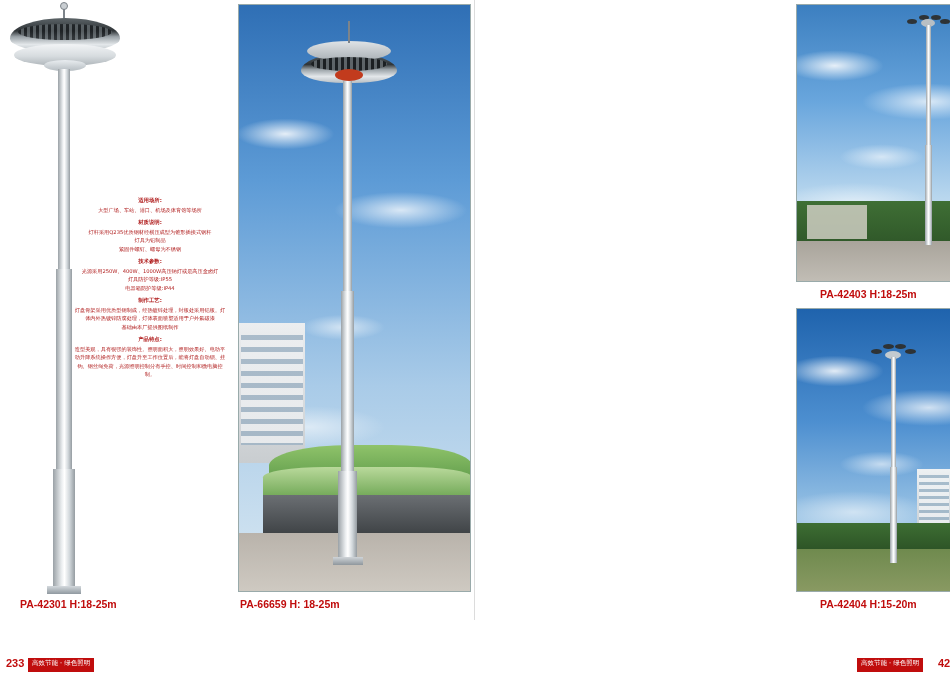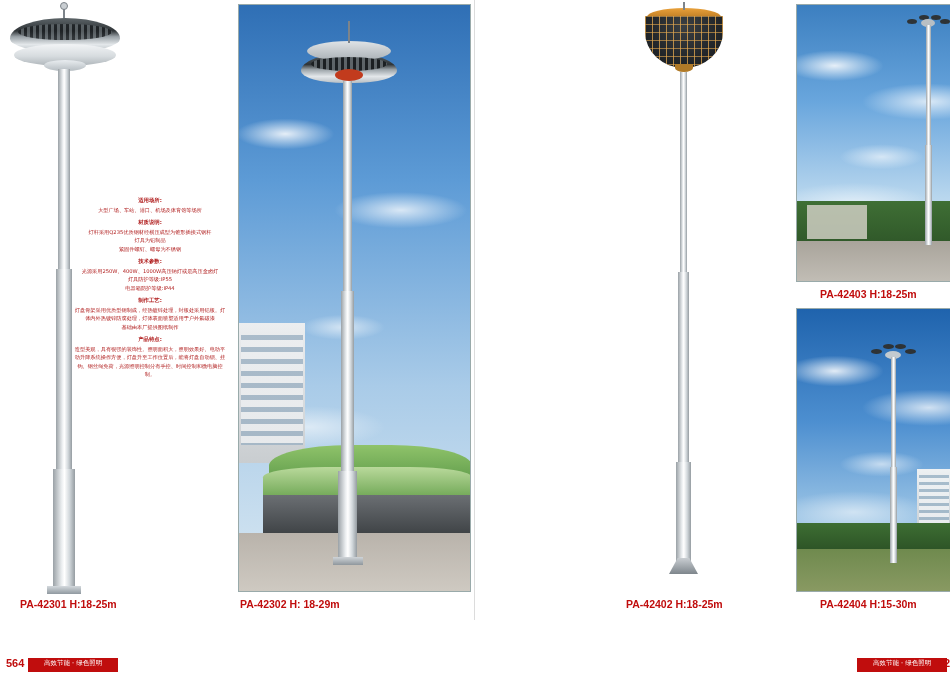--- a/index.html
+++ b/index.html
@@ -107,21 +107,21 @@
     font-size: 11px; font-weight: bold; color: #c00d0d;
     font-family: "Liberation Sans", sans-serif;
   }
   .redbar {
     position: absolute; top: 3px;
     height: 14px;
     background: #c00d0d;
     color: #fff;
     font-size: 6.5px;
     line-height: 11px;
-    padding: 0 16px;
+    padding: 0 4px;
     font-family: "DejaVu Sans", sans-serif;
     white-space: nowrap;
   }
   .spine {
     position: absolute;
     left: 474px; top: 0; width: 1px; height: 620px;
     background: #dcdcdc;
   }
 </style>
 </head>
@@ -184,45 +184,26 @@
       <div class="crown" style="left:62px;top:48px;width:96px;height:30px;"></div>
       <div style="position:absolute;left:68px;top:36px;width:84px;height:20px;border-radius:50%;background:linear-gradient(to bottom,#dfe3e6,#a9b0b5);"></div>
       <div class="lamp-ring" style="left:72px;top:52px;width:76px;height:14px;"></div>
       <div style="position:absolute;left:96px;top:64px;width:28px;height:12px;border-radius:50%;background:#c23b1d;"></div>
       <div class="mast-top" style="left:109px;top:16px;height:22px;"></div>
       <div class="pole-tall" style="left:104px;top:76px;width:9px;height:210px;"></div>
       <div class="pole-tall" style="left:102px;top:286px;width:13px;height:180px;"></div>
       <div class="pole-tall" style="left:99px;top:466px;width:19px;height:90px;"></div>
       <div style="position:absolute;left:94px;top:552px;width:30px;height:8px;background:linear-gradient(to bottom,#cfd4d8,#8f979d);"></div>
     </div>
-    <div class="caption" style="left:2px; top:598px;">PA-42302 H: 18-29m</div>
+    <div class="caption" style="left:2px; top:598px;">PA-66659 H: 18-25m</div>
   </div>
 
   <div class="spine"></div>
 
 
-  <div class="col" id="col4">
-    <div class="photo sky-white" style="position:absolute;left:0;top:2px;width:118px;height:590px;">
-
-      <div style="position:absolute;left:22px;top:6px;width:74px;height:18px;border-radius:50%;background:linear-gradient(to bottom,#e9a13a,#9c5f14);"></div>
-      <div style="position:absolute;left:20px;top:14px;width:78px;height:52px;border-radius:0 0 50% 50%/0 0 70% 70%;background:
-          radial-gradient(circle at 50% 20%, #3a3f43 0%, #22262a 60%, #15181a 100%);"></div>
-      <div style="position:absolute;left:20px;top:14px;width:78px;height:52px;border-radius:0 0 50% 50%/0 0 70% 70%;
-          background:
-            repeating-linear-gradient(to right, rgba(230,170,80,.75) 0 1.5px, rgba(0,0,0,0) 1.5px 7px),
-            repeating-linear-gradient(to bottom, rgba(230,170,80,.6) 0 1.5px, rgba(0,0,0,0) 1.5px 8px);"></div>
-      <div style="position:absolute;left:50px;top:62px;width:18px;height:8px;border-radius:0 0 50% 50%;background:#b07a28;"></div>
-      <div class="mast-top" style="left:58px;top:0;height:8px;"></div>
-      <div class="pole-tall" style="left:55px;top:70px;width:7px;height:200px;"></div>
-      <div class="pole-tall" style="left:53px;top:270px;width:11px;height:190px;"></div>
-      <div class="pole-tall" style="left:51px;top:460px;width:15px;height:100px;"></div>
-      <div style="position:absolute;left:44px;top:556px;width:29px;height:16px;background:linear-gradient(to bottom,#c9ced2,#7e868c);clip-path:polygon(30% 0,70% 0,100% 100%,0 100%);"></div>
-    </div>
-    <div class="caption" style="left:1px; top:598px;">PA-42402 H:18-25m</div>
-  </div>
 
   <div class="col" id="col5">
 
     <div class="photo sky-b framed" style="position:absolute;left:0;top:4px;width:190px;height:278px;">
       <div class="clouds"></div>
       <div style="position:absolute;left:0;top:196px;width:190px;height:50px;background:linear-gradient(to bottom,#3f6f35,#2d5427);"></div>
       <div style="position:absolute;left:0;top:236px;width:190px;height:42px;background:linear-gradient(to bottom,#a9a49b,#c2beb6);"></div>
       <div style="position:absolute;left:10px;top:200px;width:60px;height:34px;background:#d8d4cc;opacity:.8;"></div>
 
       <div style="position:absolute;left:110px;top:8px;width:42px;height:14px;">
@@ -247,24 +228,24 @@
       <div style="position:absolute;left:74px;top:34px;width:44px;height:14px;">
         <div style="position:absolute;left:0;top:6px;width:11px;height:5px;border-radius:50%;background:#2e3336;"></div>
         <div style="position:absolute;left:12px;top:1px;width:11px;height:5px;border-radius:50%;background:#2e3336;"></div>
         <div style="position:absolute;left:24px;top:1px;width:11px;height:5px;border-radius:50%;background:#2e3336;"></div>
         <div style="position:absolute;left:34px;top:6px;width:11px;height:5px;border-radius:50%;background:#2e3336;"></div>
       </div>
       <div style="position:absolute;left:88px;top:42px;width:16px;height:8px;border-radius:50%;background:#c3cacf;"></div>
       <div class="pole-tall" style="left:94px;top:48px;width:5px;height:110px;"></div>
       <div class="pole-tall" style="left:93px;top:158px;width:7px;height:96px;"></div>
     </div>
-    <div class="caption" style="left:24px; top:598px;">PA-42404 H:15-30m</div>
+    <div class="caption" style="left:24px; top:598px;">PA-42404 H:15-20m</div>
   </div>
 
   <div class="footer">
-    <div class="pagenum" style="left:6px;">564</div>
+    <div class="pagenum" style="left:6px;">233</div>
     <div class="redbar" style="left:28px;">高效节能 · 绿色照明</div>
 
     <div class="redbar" style="left:857px;">高效节能 · 绿色照明</div>
     <div class="pagenum" style="left:922px;margin-left:16px;">424</div>
   </div>
 
 </div>
 
 </body></html>

